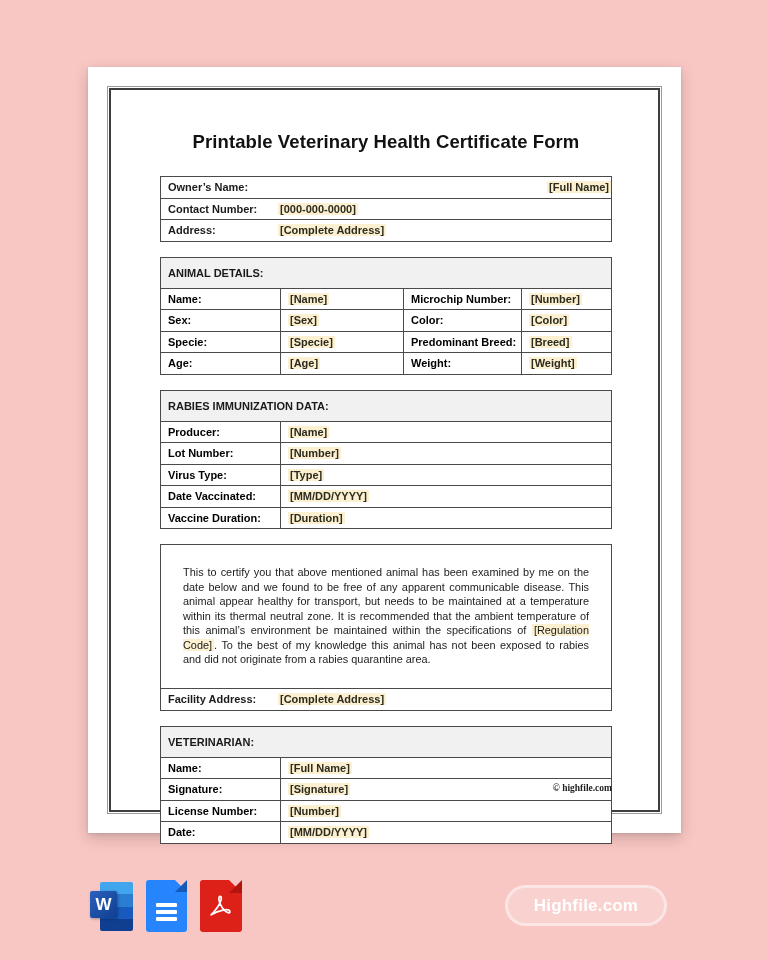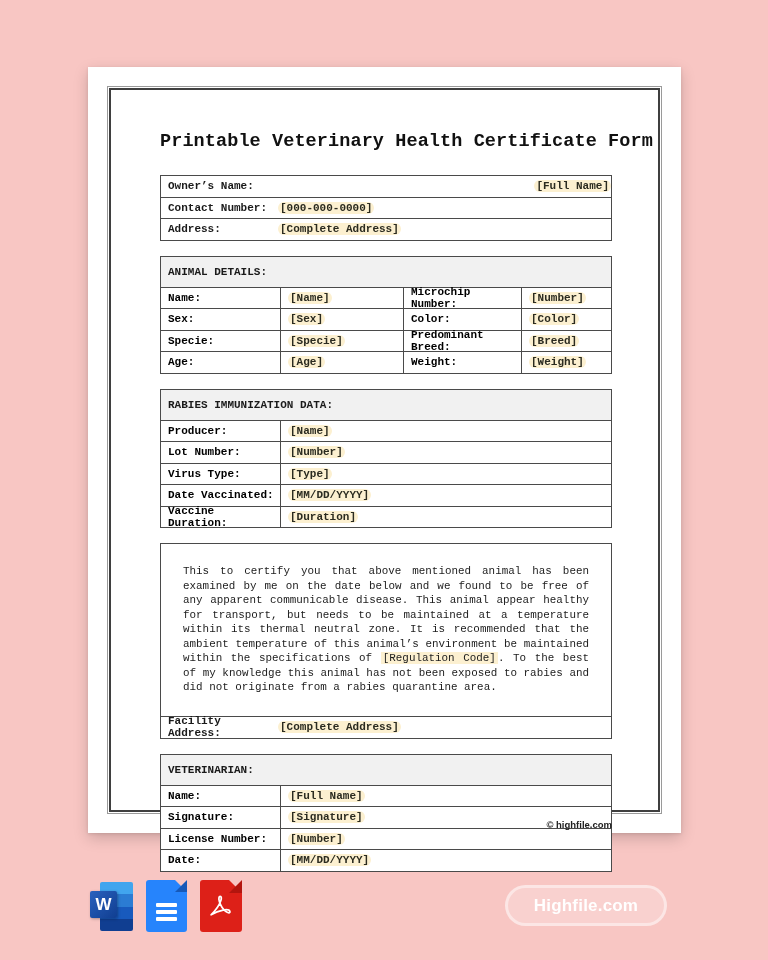--- a/index.html
+++ b/index.html
@@ -11,40 +11,40 @@
     overflow:hidden;
   }
   
   .paper{
     position:absolute;left:88px;top:67px;width:593px;height:766px;
     background:#ffffff;
     box-shadow:0 5px 14px rgba(0,0,0,0.18), 0 1px 3px rgba(0,0,0,0.10);
   }
   .frame{position:absolute;inset:19px;border:1px solid #9a9a9a;}
   .frame::after{content:"";position:absolute;inset:1px;border:2px solid #3f3f3f;}
-  .content{position:absolute;left:72px;top:0;width:452px;font-family:Liberation Mono, monospace;}
+  .content{position:absolute;left:72px;top:0;width:452px;}
   
   .doc-title{
     margin:64px 0 0 0;
     font-size:18.5px;font-weight:bold;color:#111;
     text-align:center;white-space:nowrap;letter-spacing:0.1px;
   }
   
   .box{border:1px solid #4a4a4a;background:#fff;}
   .mt{margin-top:15px;}
   .mt-first{margin-top:23px;}
   .row{display:flex;align-items:center;height:20.5px;border-top:1px solid #4a4a4a;font-size:11px;}
   .box .row:first-child{border-top:none;justify-content:space-between;}
   .sec-header{
     display:flex;align-items:center;height:30px;
     background:#f1f1f1;padding-left:7px;
     font-weight:bold;font-size:11px;color:#1a1a1a;
   }
   .lbl{width:110px;padding-left:7px;font-weight:bold;color:#1a1a1a;flex-shrink:0;}
-  .val{font-weight:bold;color:#2b2b20;border-radius:6px;}
+  .val{font-weight:bold;color:#2b2b20;}
   .hl{background:#FCF0D0;padding:0 2px;}
   
   .row4{display:flex;align-items:stretch;height:20.5px;border-top:1px solid #4a4a4a;font-size:11px;}
   .c{display:flex;align-items:center;}
   .c1{width:112px;padding-left:7px;font-weight:bold;}
   .c2{width:115px;padding-left:7px;border-left:1px solid #4a4a4a;}
   .c3{width:110px;padding-left:7px;border-left:1px solid #4a4a4a;font-weight:bold;}
   .c4{flex:1;padding-left:7px;border-left:1px solid #4a4a4a;}
   
   .rowd{display:flex;align-items:stretch;height:20.5px;border-top:1px solid #4a4a4a;font-size:11px;}
@@ -52,22 +52,22 @@
   .rowd .dv{flex:1;display:flex;align-items:center;padding-left:7px;border-left:1px solid #4a4a4a;}
   
   .cert-text{
     margin:13px;padding:7px 9px 8px 9px;
     font-size:10.9px;line-height:1.33;color:#1c1c1c;
     text-align:justify;
   }
   .facility-row{display:flex;align-items:center;height:21px;border-top:1px solid #4a4a4a;font-size:11px;}
   
   .copyright{
-    position:absolute;right:69px;top:752px;
-    font-size:9.5px;font-weight:bold;color:#222;
+    position:absolute;right:69px;top:716px;
+    font-size:9.5px;font-weight:bold;color:#222;font-family:Liberation Serif, serif;
   }
   
   .app-icon{position:absolute;cursor:pointer;}
   
   .word-icon{left:90px;top:882px;width:44px;height:49px;}
   .word-page{
     position:absolute;left:10px;top:0;width:33px;height:49px;border-radius:2px;
     background:linear-gradient(#41A5EE 0 25%, #2B7CD3 25% 50%, #185ABD 50% 75%, #103E91 75% 100%);
   }
   .word-square{

